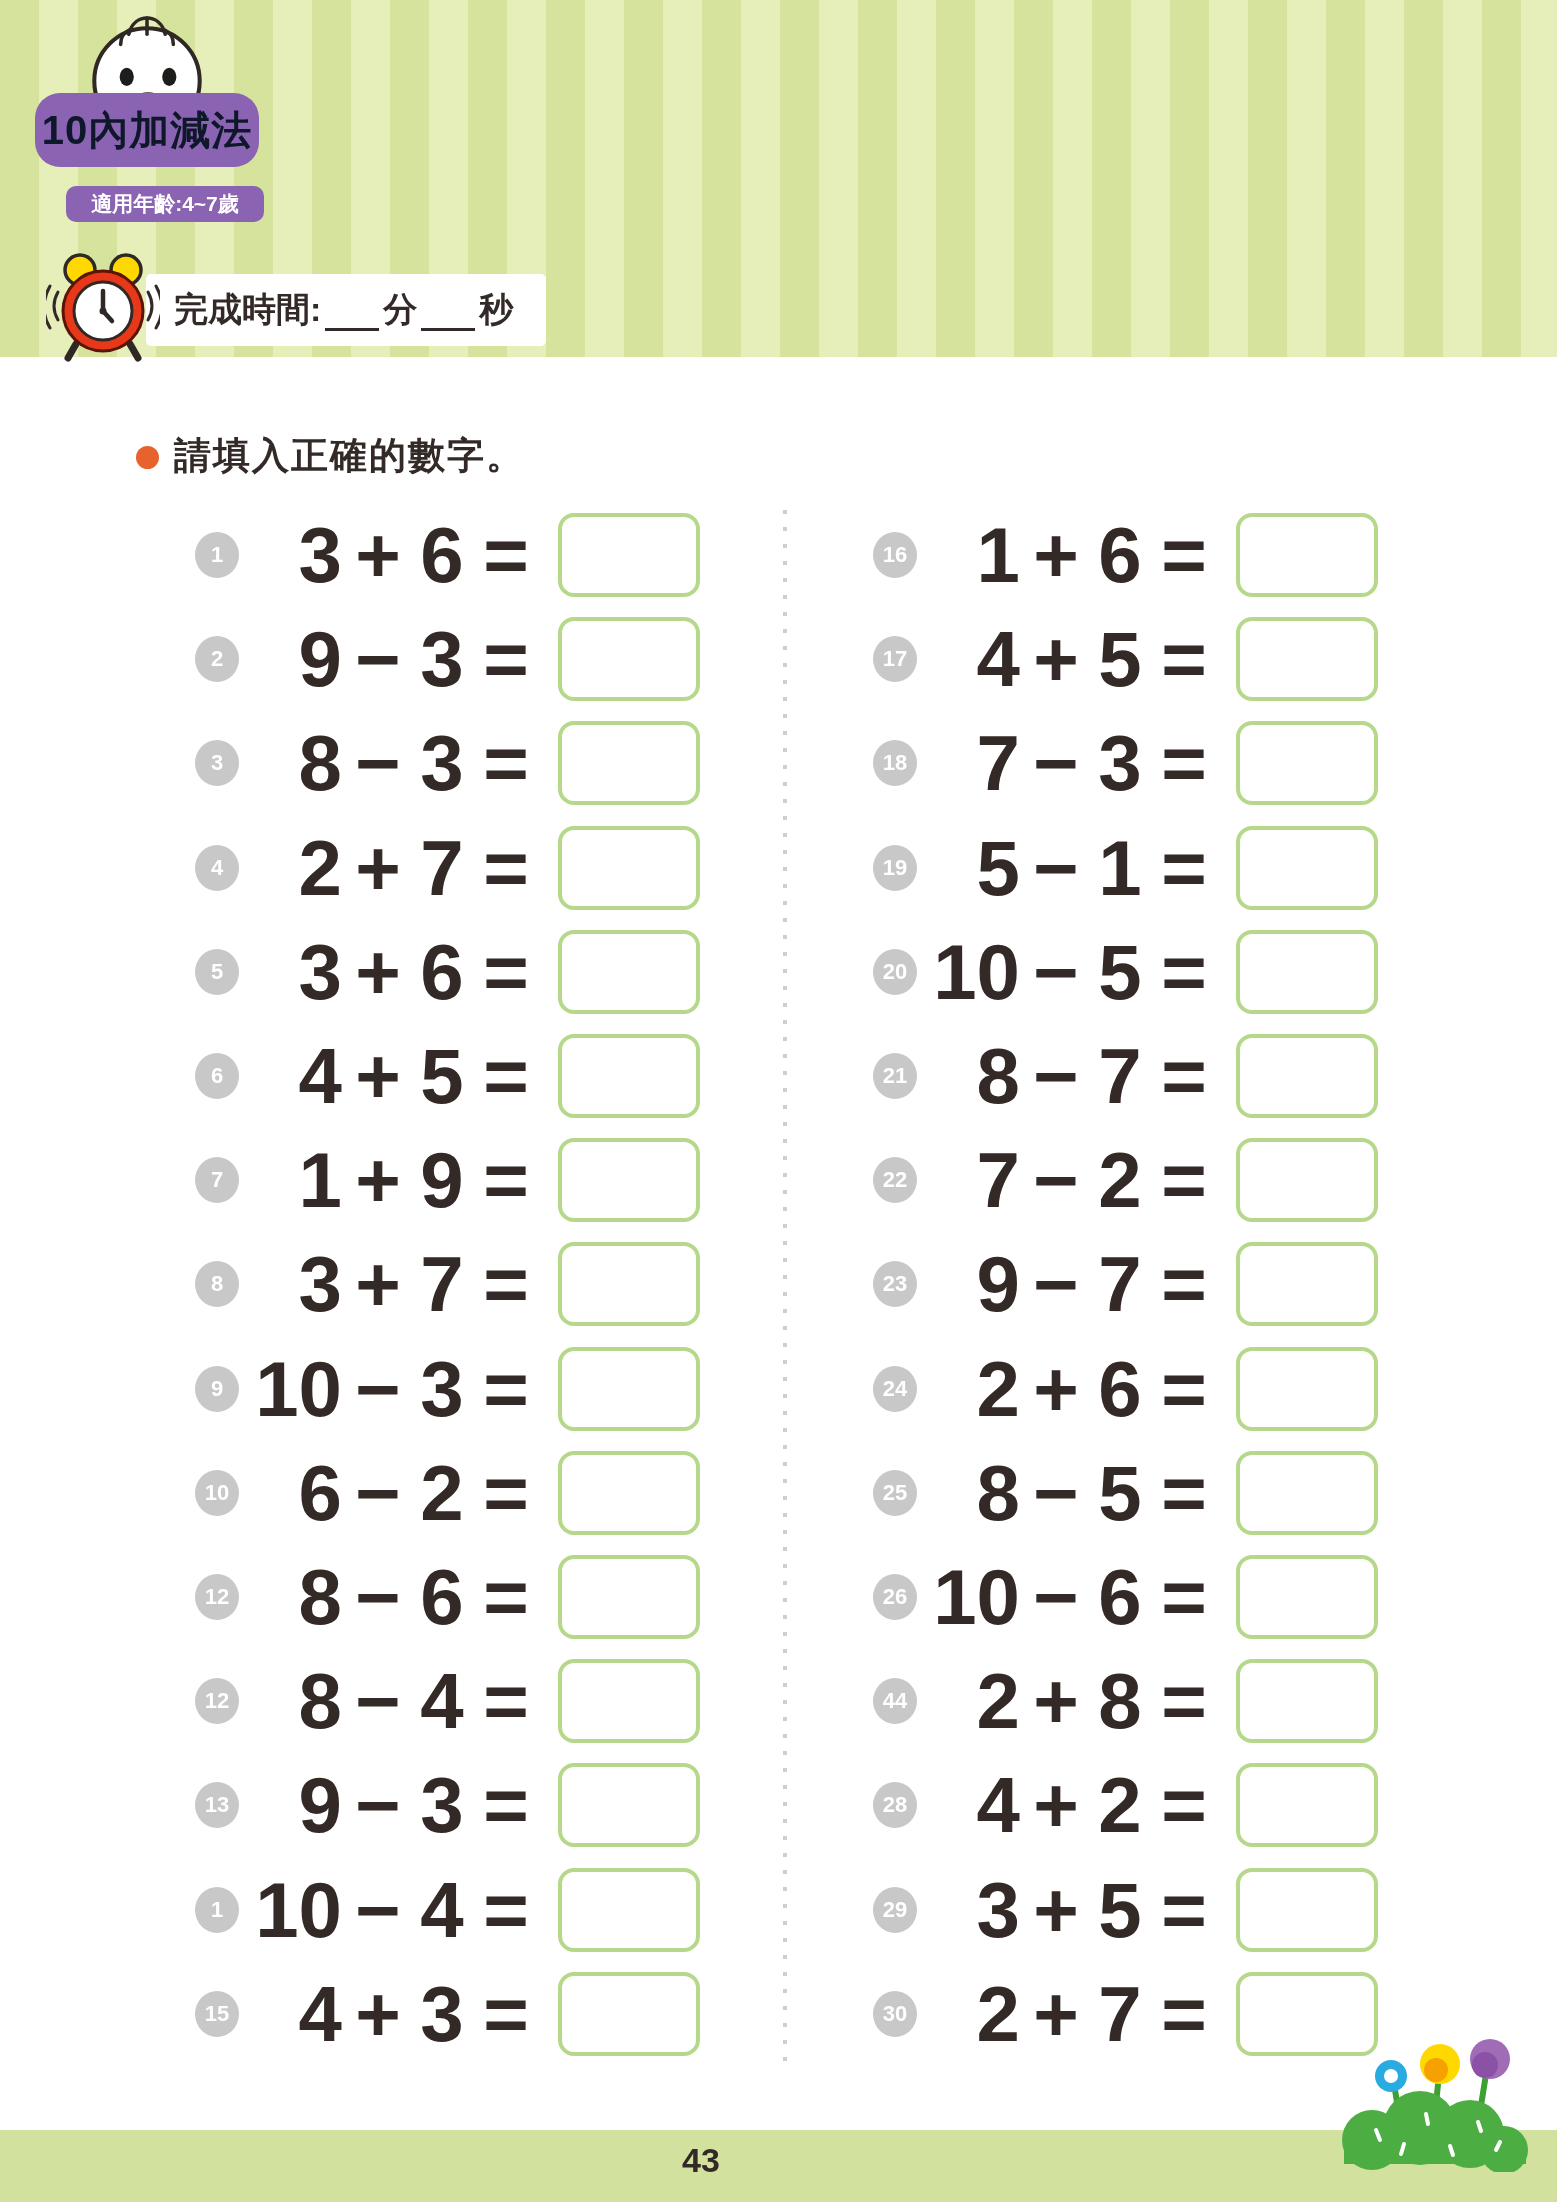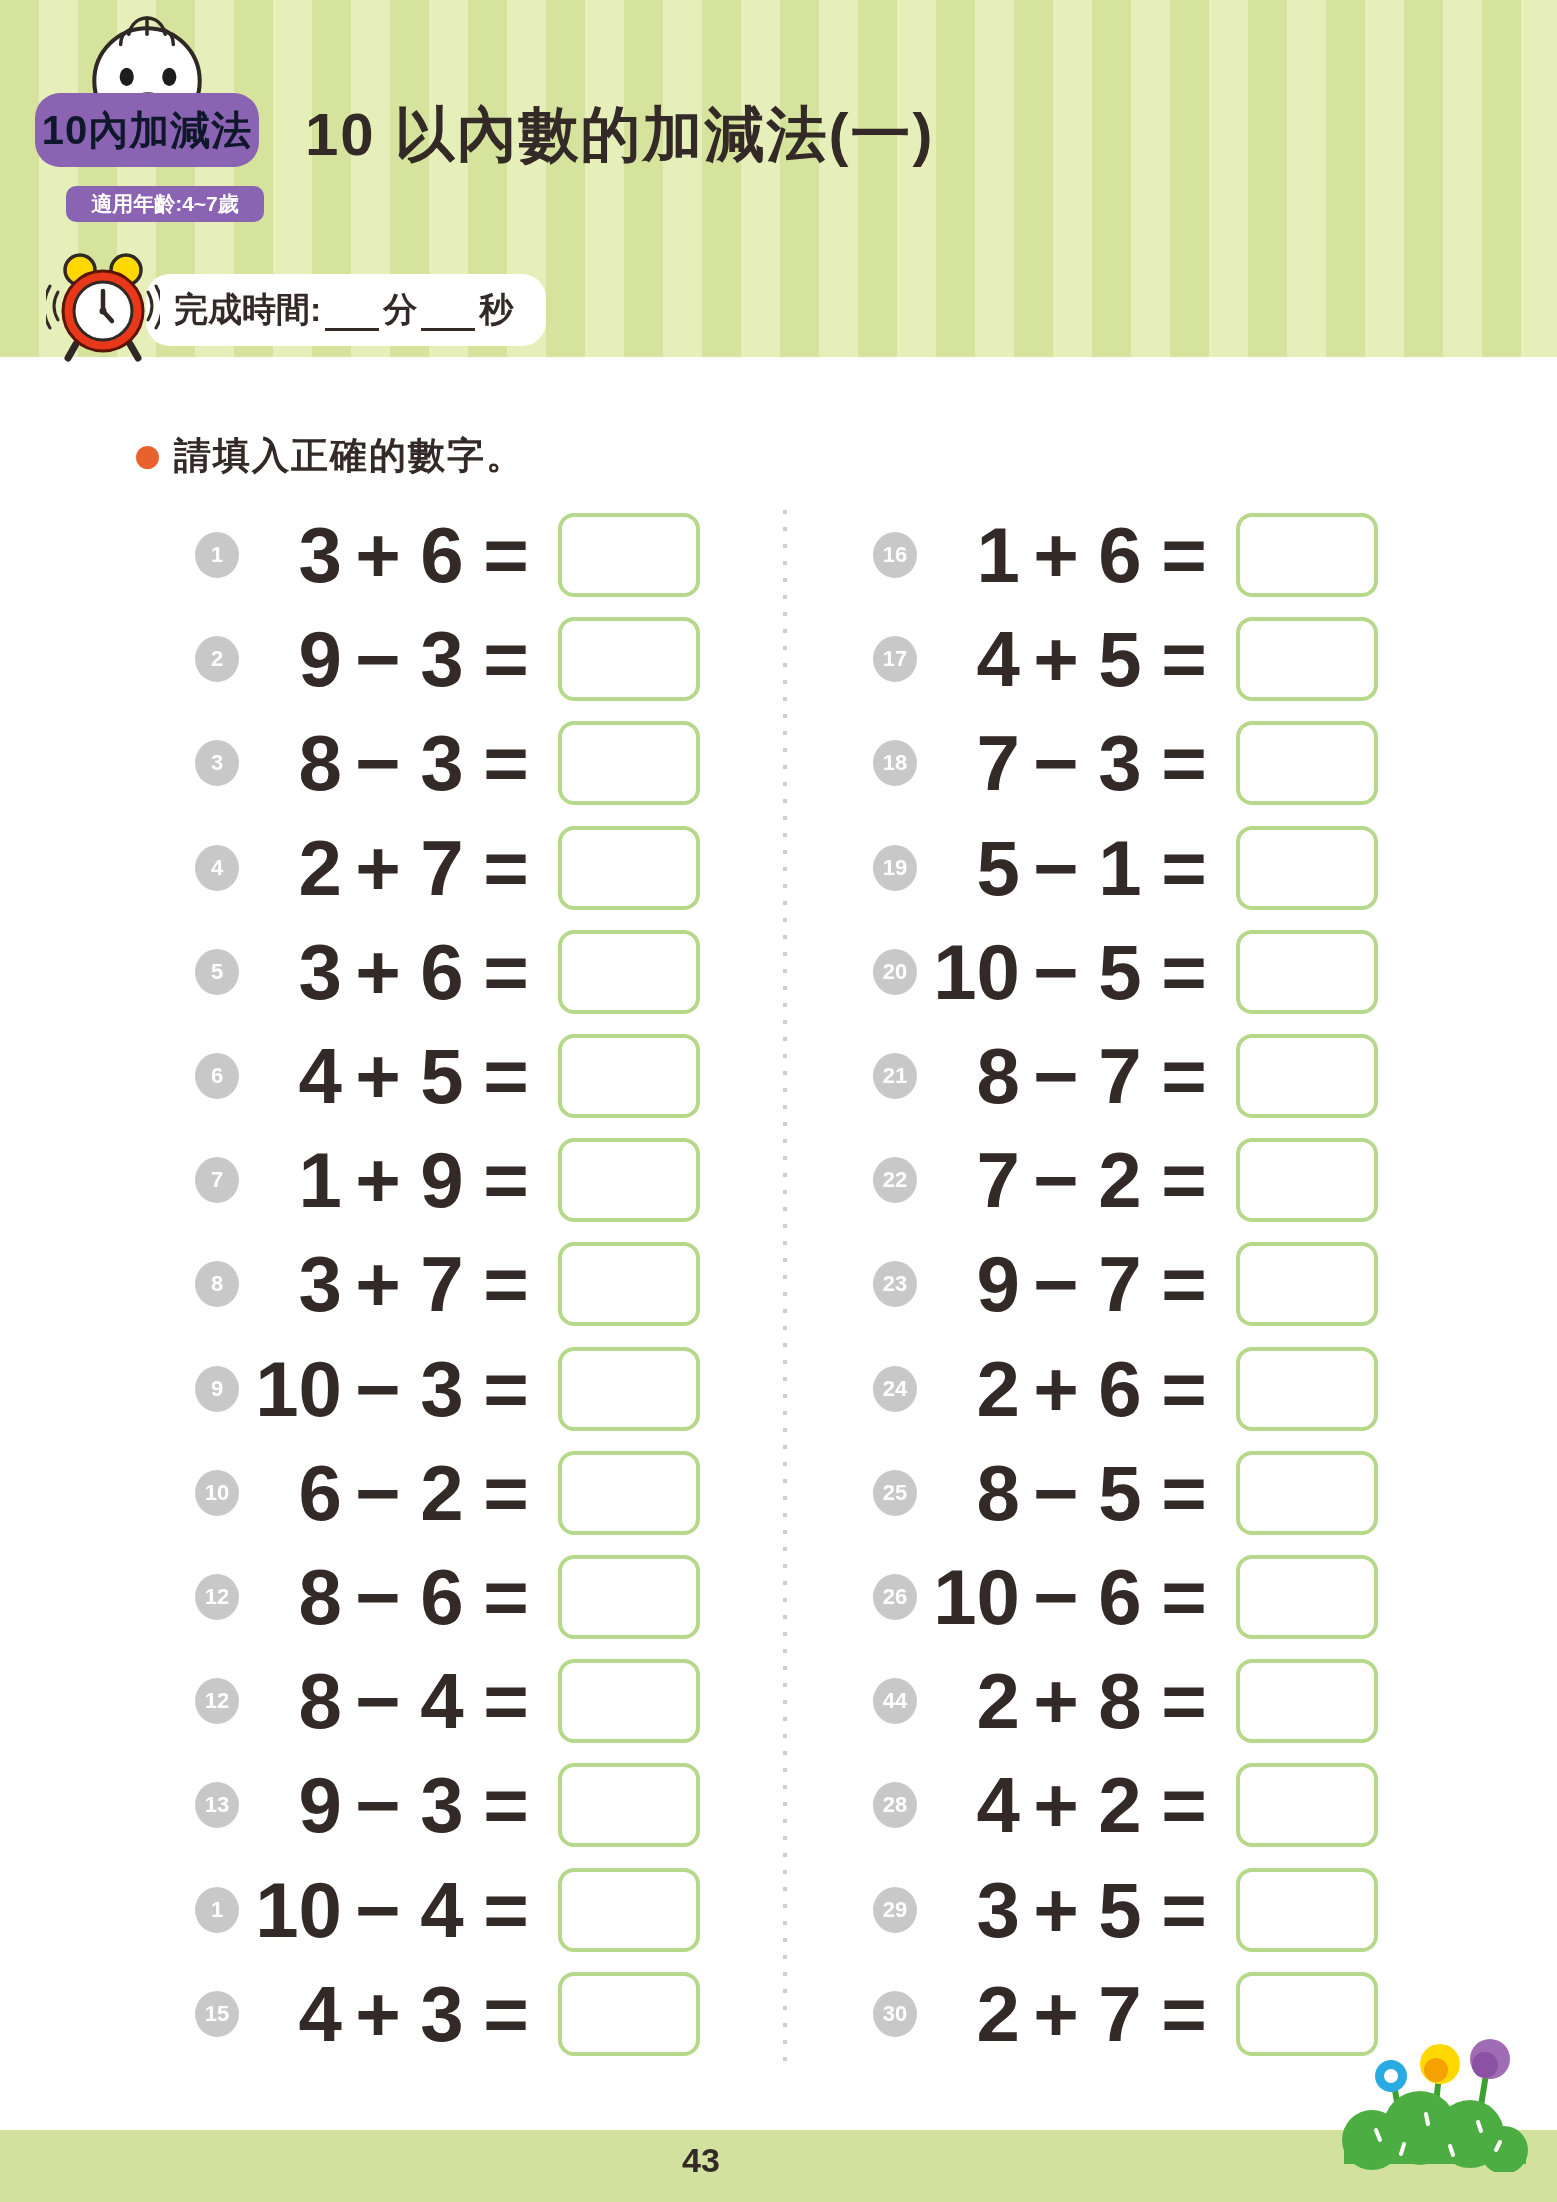--- a/index.html
+++ b/index.html
@@ -35,21 +35,21 @@
     background:#ffffff;border:5px solid #bbd98f;border-radius:50%;
     display:flex;justify-content:center;z-index:1;
   }
   .score-label{
     margin-top:28px;color:#92c361;font-size:31px;font-weight:bold;letter-spacing:8px;
     padding-left:8px; 
   }
   .clock{position:absolute;left:46px;top:248px;width:114px;height:116px;z-index:2;}
   .time-bar{
     position:absolute;left:146px;top:274px;width:400px;height:72px;
-    background:#ffffff;border-radius:24px;z-index:1;
+    background:#ffffff;border-radius:5px;z-index:1;
     display:flex;align-items:center;padding-left:28px;box-sizing:border-box;
     font-size:34px;font-weight:600;color:#332a27;
   }
   .time-blank{
     display:inline-block;width:54px;height:38px;
     border-bottom:3px solid #332a27;margin:0 4px;
   }
   
   .instr-dot{
     position:absolute;left:136px;top:446px;width:23px;height:23px;
@@ -118,21 +118,20 @@
     <ellipse cx="71" cy="98" rx="11" ry="8" fill="#e8610c"></ellipse>
   </svg>
 
   <div class="badge-main">
     <span>10內加減法</span>
   </div>
   <div class="badge-sub">
     <span>適用年齡:4~7歲</span>
   </div>
 
-  <div class="page-title">10 以內數的加減法(一)</div>
 
 
   <svg class="clock" viewBox="0 0 114 116">
 
     <path d="M12,44 q-8,14 0,28" fill="none" stroke="#332a27" stroke-width="3" stroke-linecap="round"></path>
     <path d="M4,38 q-12,22 0,42" fill="none" stroke="#332a27" stroke-width="3" stroke-linecap="round"></path>
     <path d="M102,44 q8,14 0,28" fill="none" stroke="#332a27" stroke-width="3" stroke-linecap="round"></path>
     <path d="M110,38 q12,22 0,42" fill="none" stroke="#332a27" stroke-width="3" stroke-linecap="round"></path>
 
     <circle cx="34" cy="22" r="15" fill="#ffd800" stroke="#2f2825" stroke-width="3.5"></circle>

